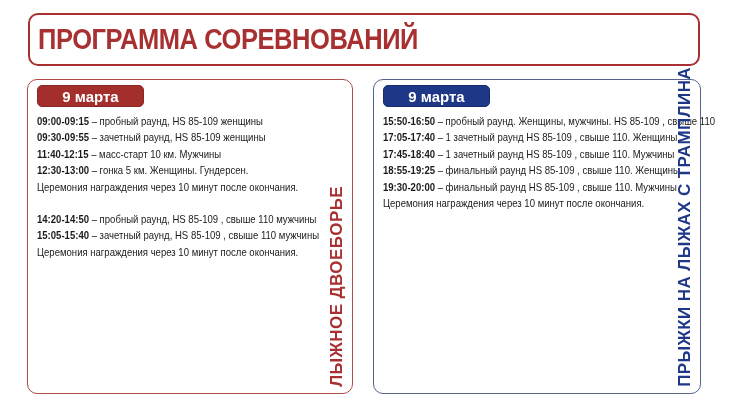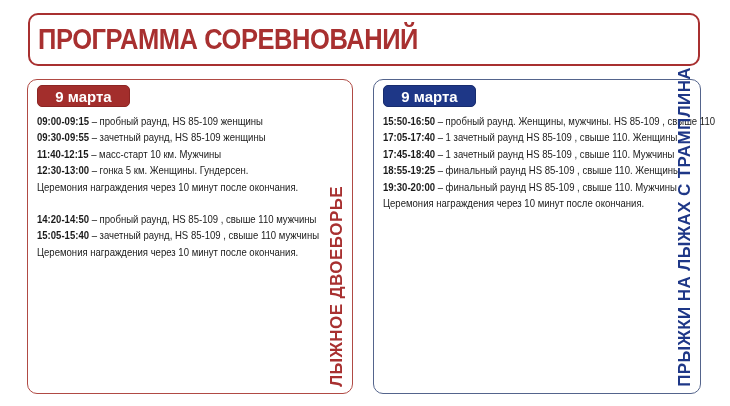--- a/index.html
+++ b/index.html
@@ -33,21 +33,21 @@
     top: 79px;
     height: 315px;
     background: #ffffff;
     border-radius: 10px;
   }
   .panel-red  { left: 27px;  width: 326px; border: 1px solid #b04a44; }
   .panel-blue { left: 373px; width: 328px; border: 1px solid #54648c; }
 
   .date-badge {
     margin: 5px 0 0 9px;
-    width: 93px; height: 22px;
+    width: 107px; height: 22px;
     border-radius: 5px;
     color: #ffffff;
     font-size: 15px;
     font-weight: bold;
     display: flex;
     align-items: center;
     justify-content: center;
   }
   .badge-red  { background: #a32e2c; border: 1px solid #8c2523; }
   .badge-blue { background: #1e3787; border: 1px solid #172c6e; }

